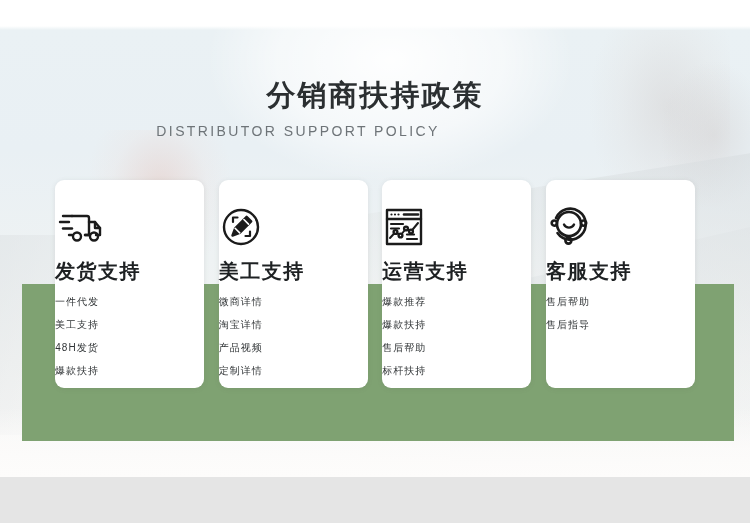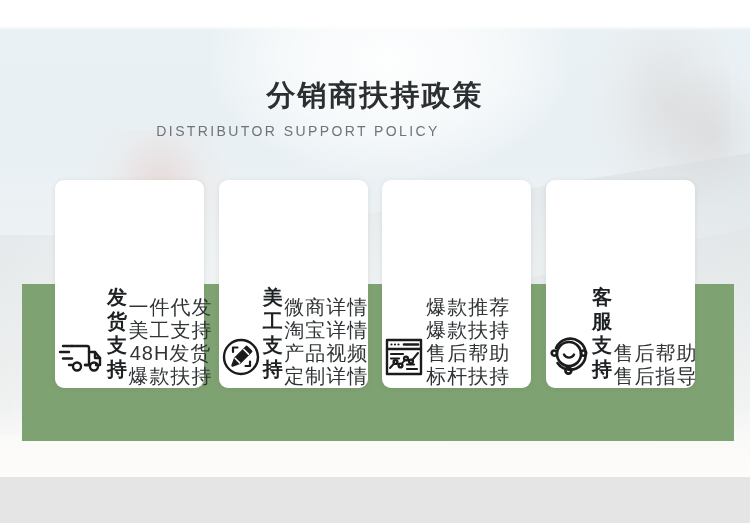--- a/index.html
+++ b/index.html
@@ -156,23 +156,24 @@
     display: flex;
     justify-content: space-between;
   }
   .card {
     width: 149px;
     height: 208px;
     background: #ffffff;
     border-radius: 9px;
     box-shadow: 0 1px 5px rgba(90,100,90,0.13);
     display: flex;
-    align-items: flex-end;
+    flex-direction: column;
+    align-items: flex-start;
     box-sizing: border-box;
-    padding-top: 5px;
+    padding-top: 16px;
   }
   .card-icon {
     height: 62px;
     display: flex;
     align-items: center;
     justify-content: center;
   }
   .card-icon svg { display: block; }
   .card-title {
     font-size: 20px;
@@ -182,21 +183,21 @@
     line-height: 24px;
     margin-top: 1px;
     margin-bottom: 7px;
   }
   .card-list {
     display: flex;
     flex-direction: column;
     align-items: center;
   }
   .card-list-item {
-    font-size: 20px;
+    font-size: 10px;
     color: #303436;
     line-height: 23px;
     letter-spacing: 1px;
     white-space: nowrap;
   }
 </style>
 </head>
 <body>
 
 <div id="stage">
@@ -276,20 +277,21 @@
           <path d="M9 23.5 h8" stroke-width="2.2"></path>
           <path d="M25 34 h10" stroke-width="2.2"></path>
           <path d="M25 29.5 h7" stroke-width="2.2"></path>
           <path d="M8 33 l5.5 -6 l5 3.5 l5.5 -7 l5 3 l7 -8.5" stroke-width="2"></path>
           <circle cx="13.5" cy="27" r="1.9" fill="#ffffff"></circle>
           <circle cx="18.5" cy="30.5" r="1.9" fill="#ffffff"></circle>
           <circle cx="24" cy="23.5" r="1.9" fill="#ffffff"></circle>
           <circle cx="29" cy="26.5" r="1.9" fill="#ffffff"></circle>
         </svg>
       </div>
+      <div class="card-title">运营支持</div>
       <div class="card-list">
         <div class="card-list-item">爆款推荐</div>
         <div class="card-list-item">爆款扶持</div>
         <div class="card-list-item">售后帮助</div>
         <div class="card-list-item">标杆扶持</div>
       </div>
     </div>
 
     <div class="card">
       <div class="card-icon">

